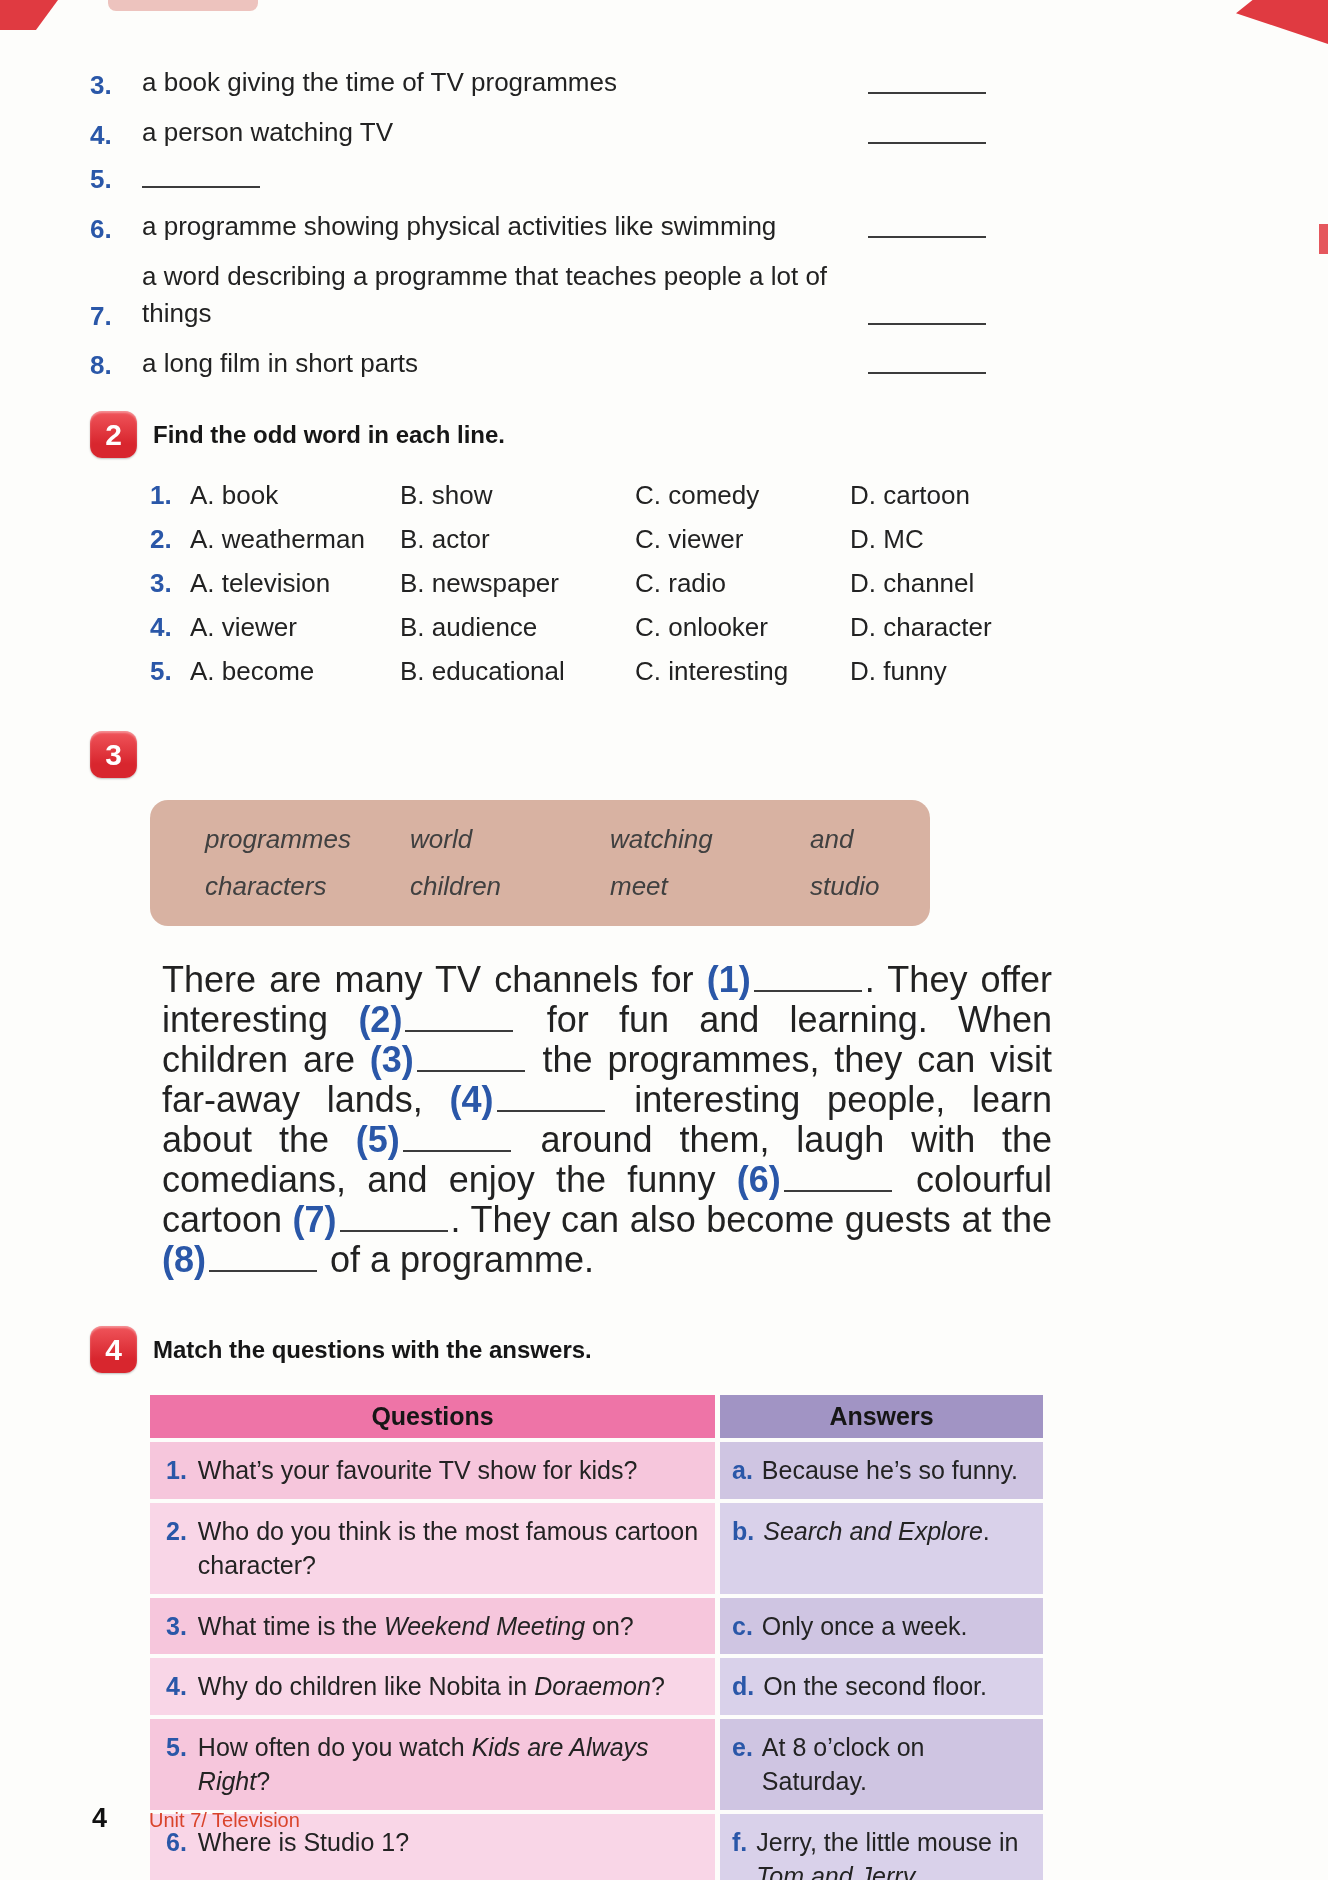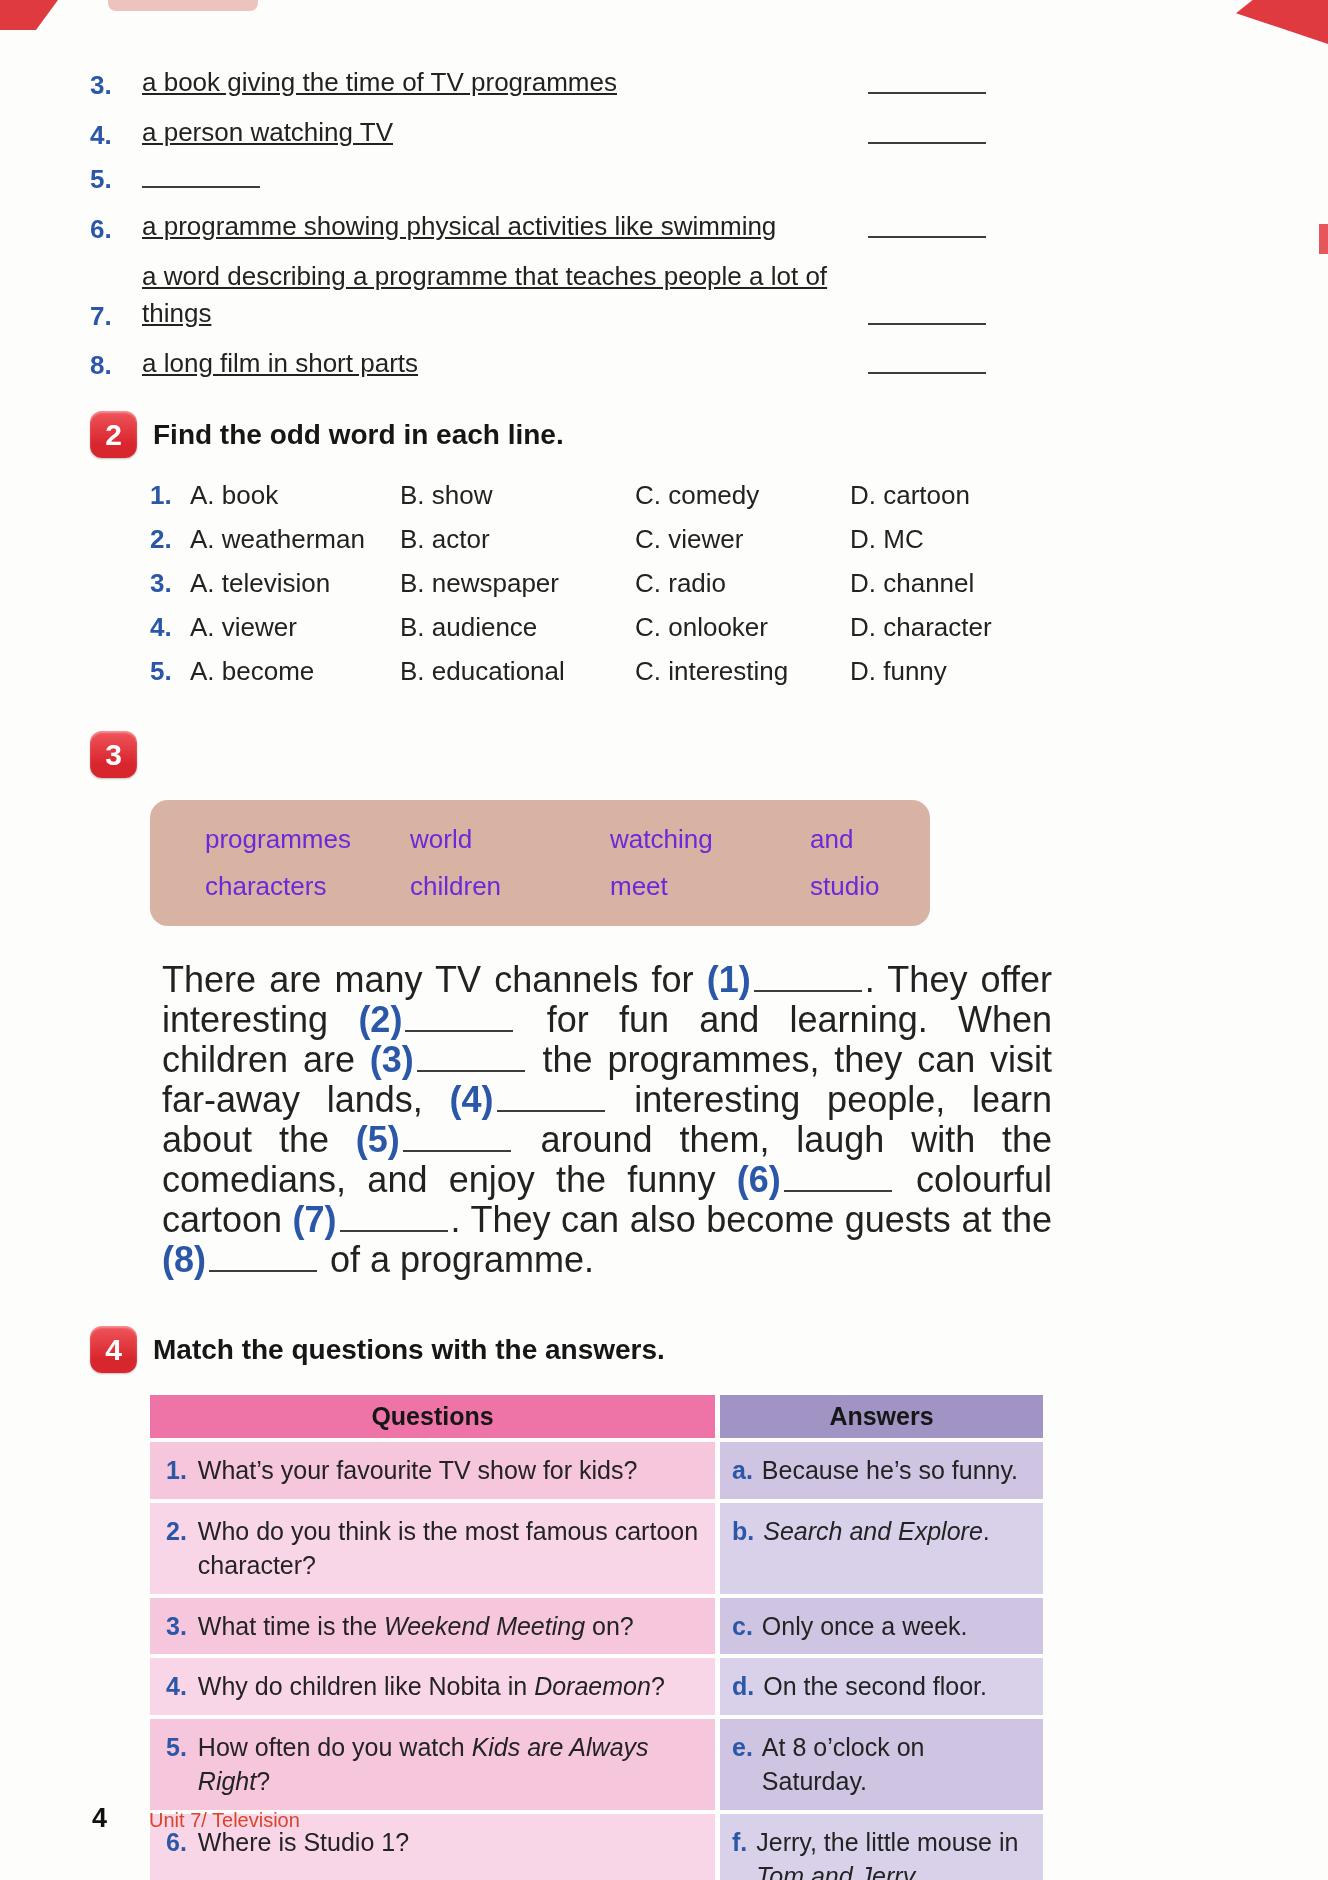--- a/index.html
+++ b/index.html
@@ -17,51 +17,51 @@
   .artifact { position:absolute; }
   .corner-tl { top:0; left:0; width:58px; height:30px; background:#e03a41; clip-path:polygon(0 0,100% 0,62% 100%,0 100%); }
   .corner-tr { top:0; right:0; width:92px; height:44px; background:#e03a41; clip-path:polygon(18% 0,100% 0,100% 100%,0 30%); }
   .top-smudge { top:0; left:108px; width:150px; height:11px; background:#e5a59d; opacity:.65; border-radius:0 0 8px 8px; }
   .edge-r1 { top:224px; right:0; width:9px; height:30px; background:#e03a41; opacity:.85; }
 
   
   .ex1-list { width:896px; }
   .item { display:flex; align-items:flex-end; gap:12px; margin-bottom:13px; font-size:26px; }
   .item .num { color:#2a57a8; font-weight:bold; flex:none; width:40px; }
-  .item .text { flex:1; line-height:1.42; color:#222;text-decoration:underline; }
+  .item .text { flex:1; line-height:1.42; color:#222; }
   .blank-line { flex:none; width:118px; height:5px; border-bottom:2px solid #3c3c3c; margin-bottom:7px; }
 
   
   .ex-section { margin-top:30px; }
   .ex-head { display:flex; align-items:center; gap:16px; margin-bottom:22px; }
   .badge {
     width:47px; height:47px; flex:none;
     border-radius:12px;
     background:linear-gradient(180deg,#f0555b 0%, #d8262e 70%);
     box-shadow:inset 0 2px 2px rgba(255,255,255,.35), 0 1px 2px rgba(0,0,0,.25);
     color:#fff; font-weight:bold; font-size:30px;
     display:flex; align-items:center; justify-content:center;
   }
-  .ex-title { font-size:28px; font-weight:bold; color:#161616; }
+  .ex-title { font-size:24px; font-weight:bold; color:#161616; }
 
   
   .odd-rows { margin-left:60px; display:grid; grid-template-columns:40px 210px 235px 215px auto; row-gap:13px; font-size:26px; }
   .odd-rows .num { color:#2a57a8; font-weight:bold; }
   .odd-opt { color:#222; }
 
   
   .ex3 { margin-top:44px; }
   .word-box {
     margin-left:60px; width:780px;
     background:#d8b2a2;
     border-radius:18px;
     padding:24px 10px 24px 55px;
     display:grid; grid-template-columns:205px 200px 200px auto;
     row-gap:16px;
-    font-size:26px; color:#6d28d9;
+    font-size:26px; color:#404040;font-style:italic;
   }
   .passage { margin-left:72px; width:890px; margin-top:34px; text-align:justify; font-size:36px; line-height:40px; color:#222; }
   .seg-num { color:#2a57a8; font-weight:bold; }
   .seg-italic { font-style:italic; }
   .seg-blank { display:inline-block; width:108px; height:14px; border-bottom:2px solid #3c3c3c; margin:0 3px; }
 
   
   .ex4 { margin-top:46px; }
   .match-table { margin-left:60px; width:893px; display:flex; flex-direction:column; gap:4px; }
   .m-row { display:flex; gap:5px; }

